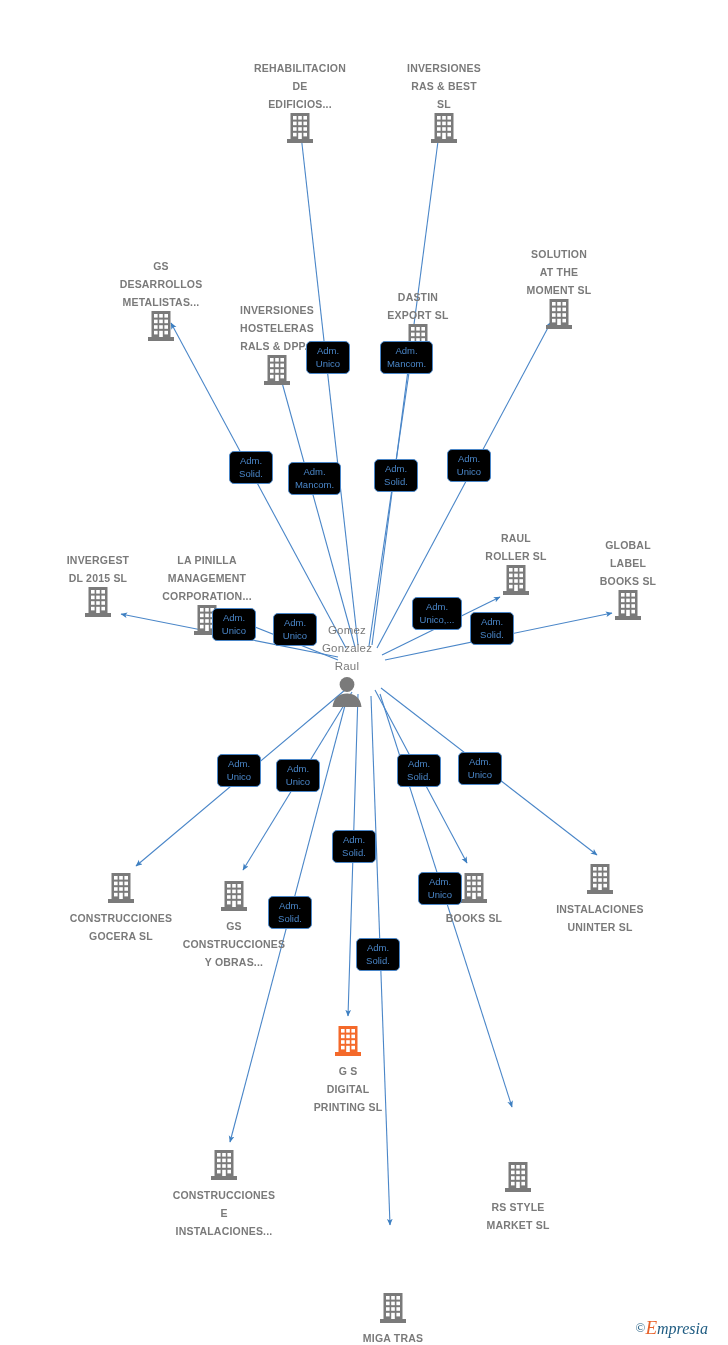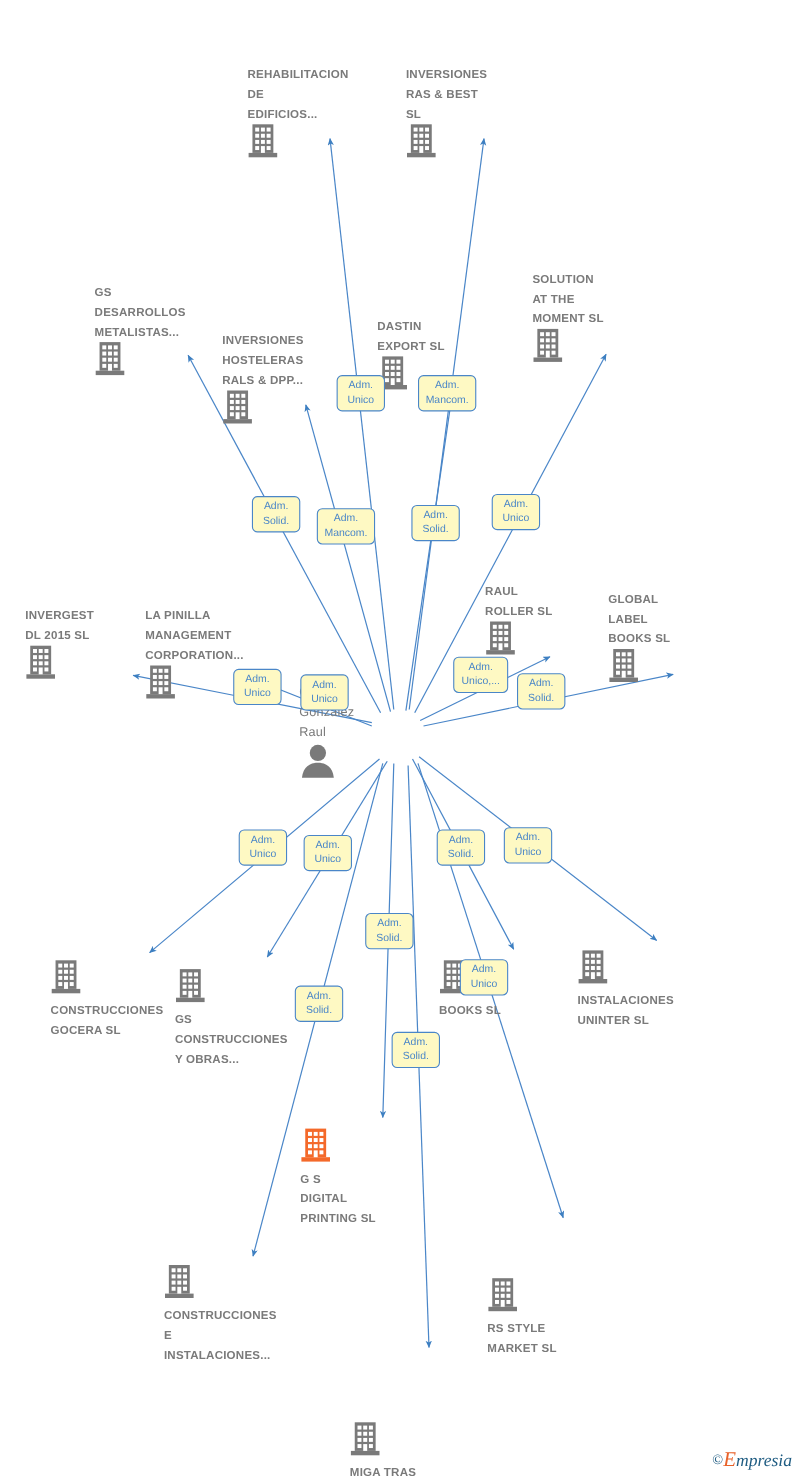--- a/index.html
+++ b/index.html
@@ -6,47 +6,47 @@
   html,body{margin:0;padding:0;}
   body{
     width:728px;height:1345px;
     background:#ffffff;
     font-family:"Liberation Sans",sans-serif;
     position:relative;overflow:hidden;
   }
   #graph{position:absolute;left:0;top:0;width:728px;height:1345px;}
   svg.edges{position:absolute;left:0;top:0;width:728px;height:1345px;pointer-events:none;}
 
-  .node{position:absolute;width:150px;margin-left:-75px;}
+  .node{position:absolute;width:150px;margin-left:-75px;text-align:center;}
   .node .label{
     font-size:10.5px;line-height:13px;color:#7a7a7a;
     font-weight:bold;letter-spacing:.2px;white-space:pre-line;
   }
   .node .icon{display:block;margin:0 auto;}
   .node.below .label{margin-top:1px;}
   .node.above .label{margin-bottom:1px;}
 
   .node.person .label{font-weight:normal;font-size:11.5px;color:#7a7a7a;line-height:14px;}
 
   .edge-label{
     position:absolute;
     border:1px solid #4a86c8;
-    background:#fef9c3;
+    background:#000000;
     border-radius:5px;
     color:#4a86c8;
     font-size:9.5px;
     line-height:12.5px;
     text-align:center;
     padding:3px 5px;
     white-space:pre-line;
     box-sizing:border-box;
   }
 
   .watermark{
-    position:absolute;right:8px;bottom:6px;
+    position:absolute;right:20px;bottom:6px;
     font-size:16px;color:#1f5c82;
     font-family:"Liberation Serif",serif;
     white-space:nowrap;
     margin-left:47px;
   }
   .watermark .c{font-size:13px;vertical-align:2px;color:#1f5c82;}
   .watermark .e{color:#e8622a;font-style:italic;font-size:19px;}
   .watermark .rest{color:#1f5c82;font-style:italic;}
 </style>
 </head>

